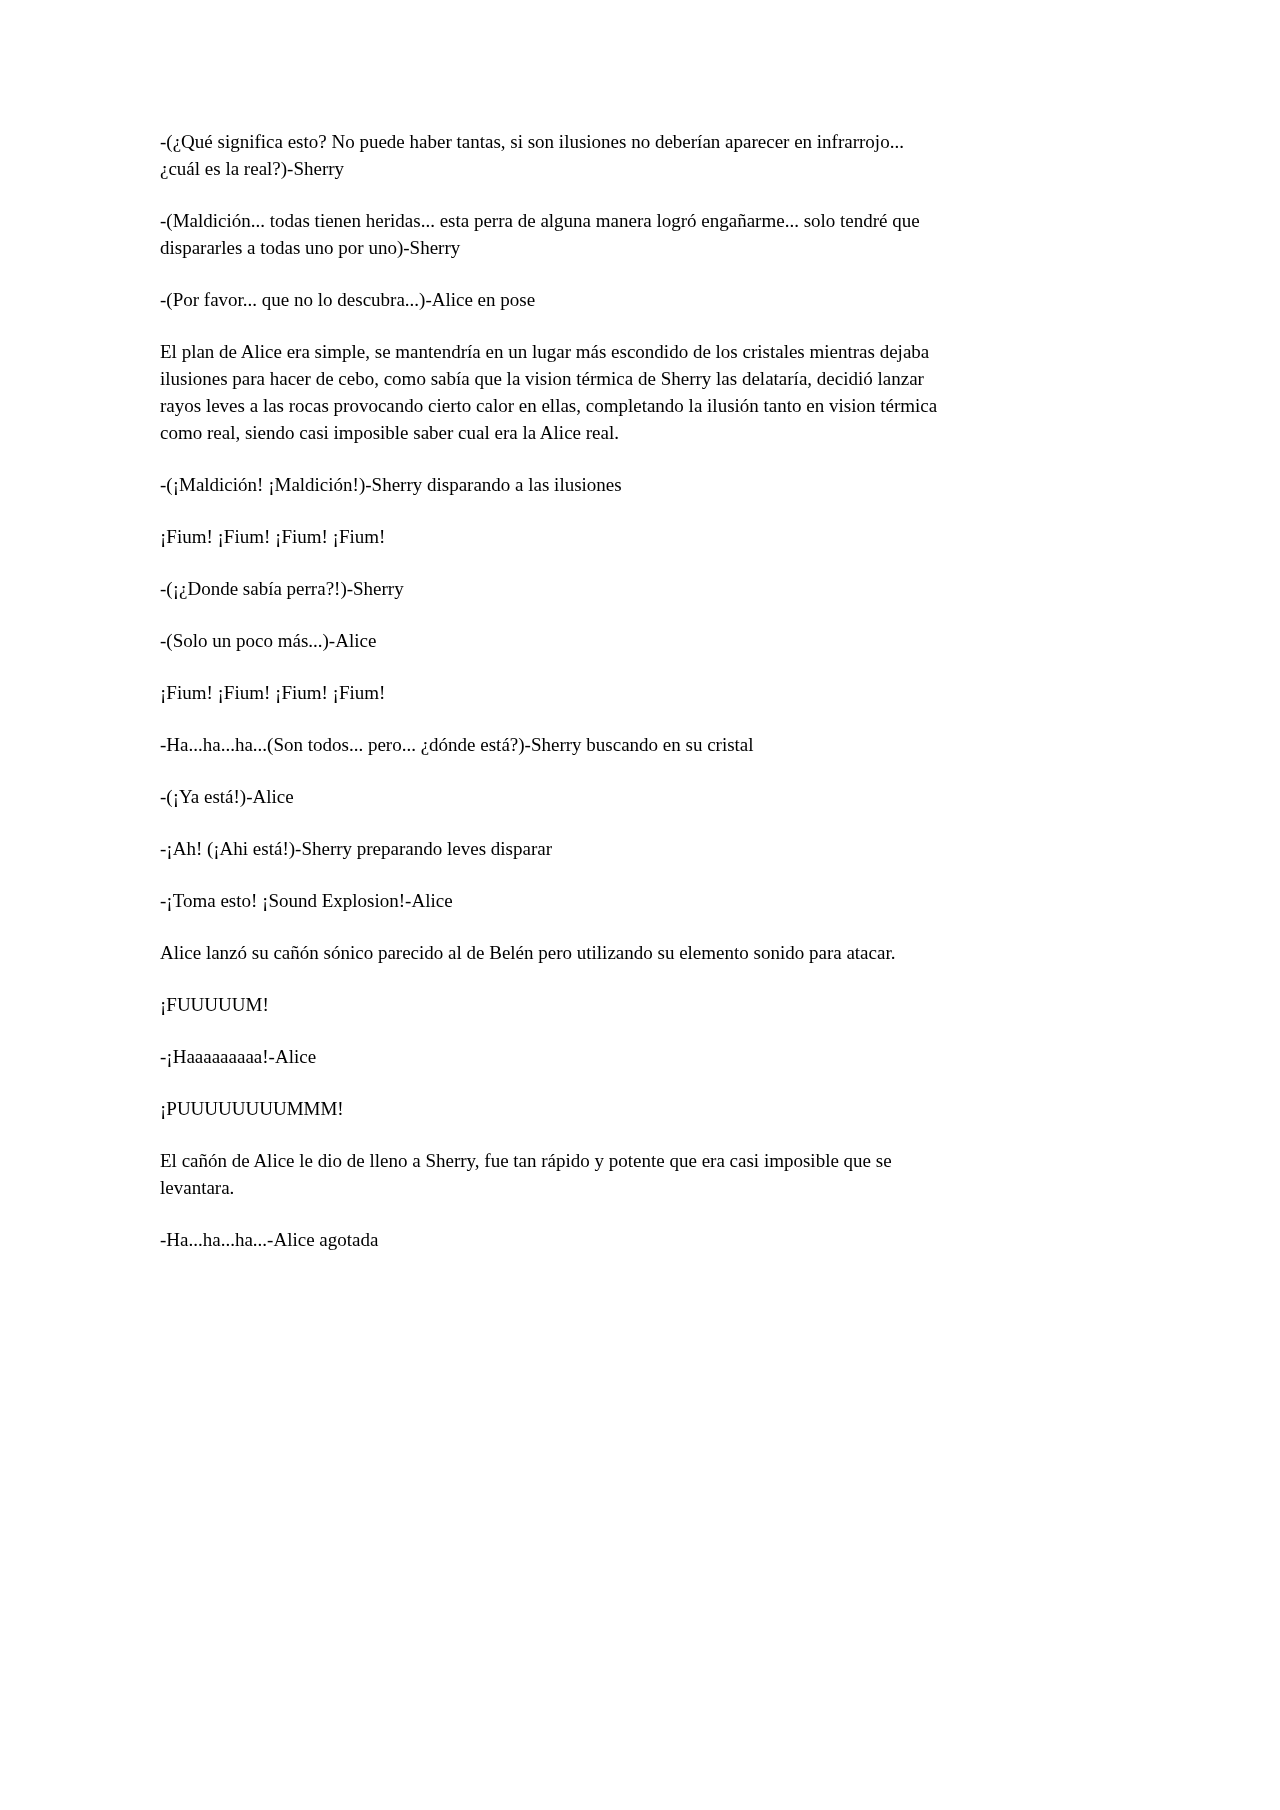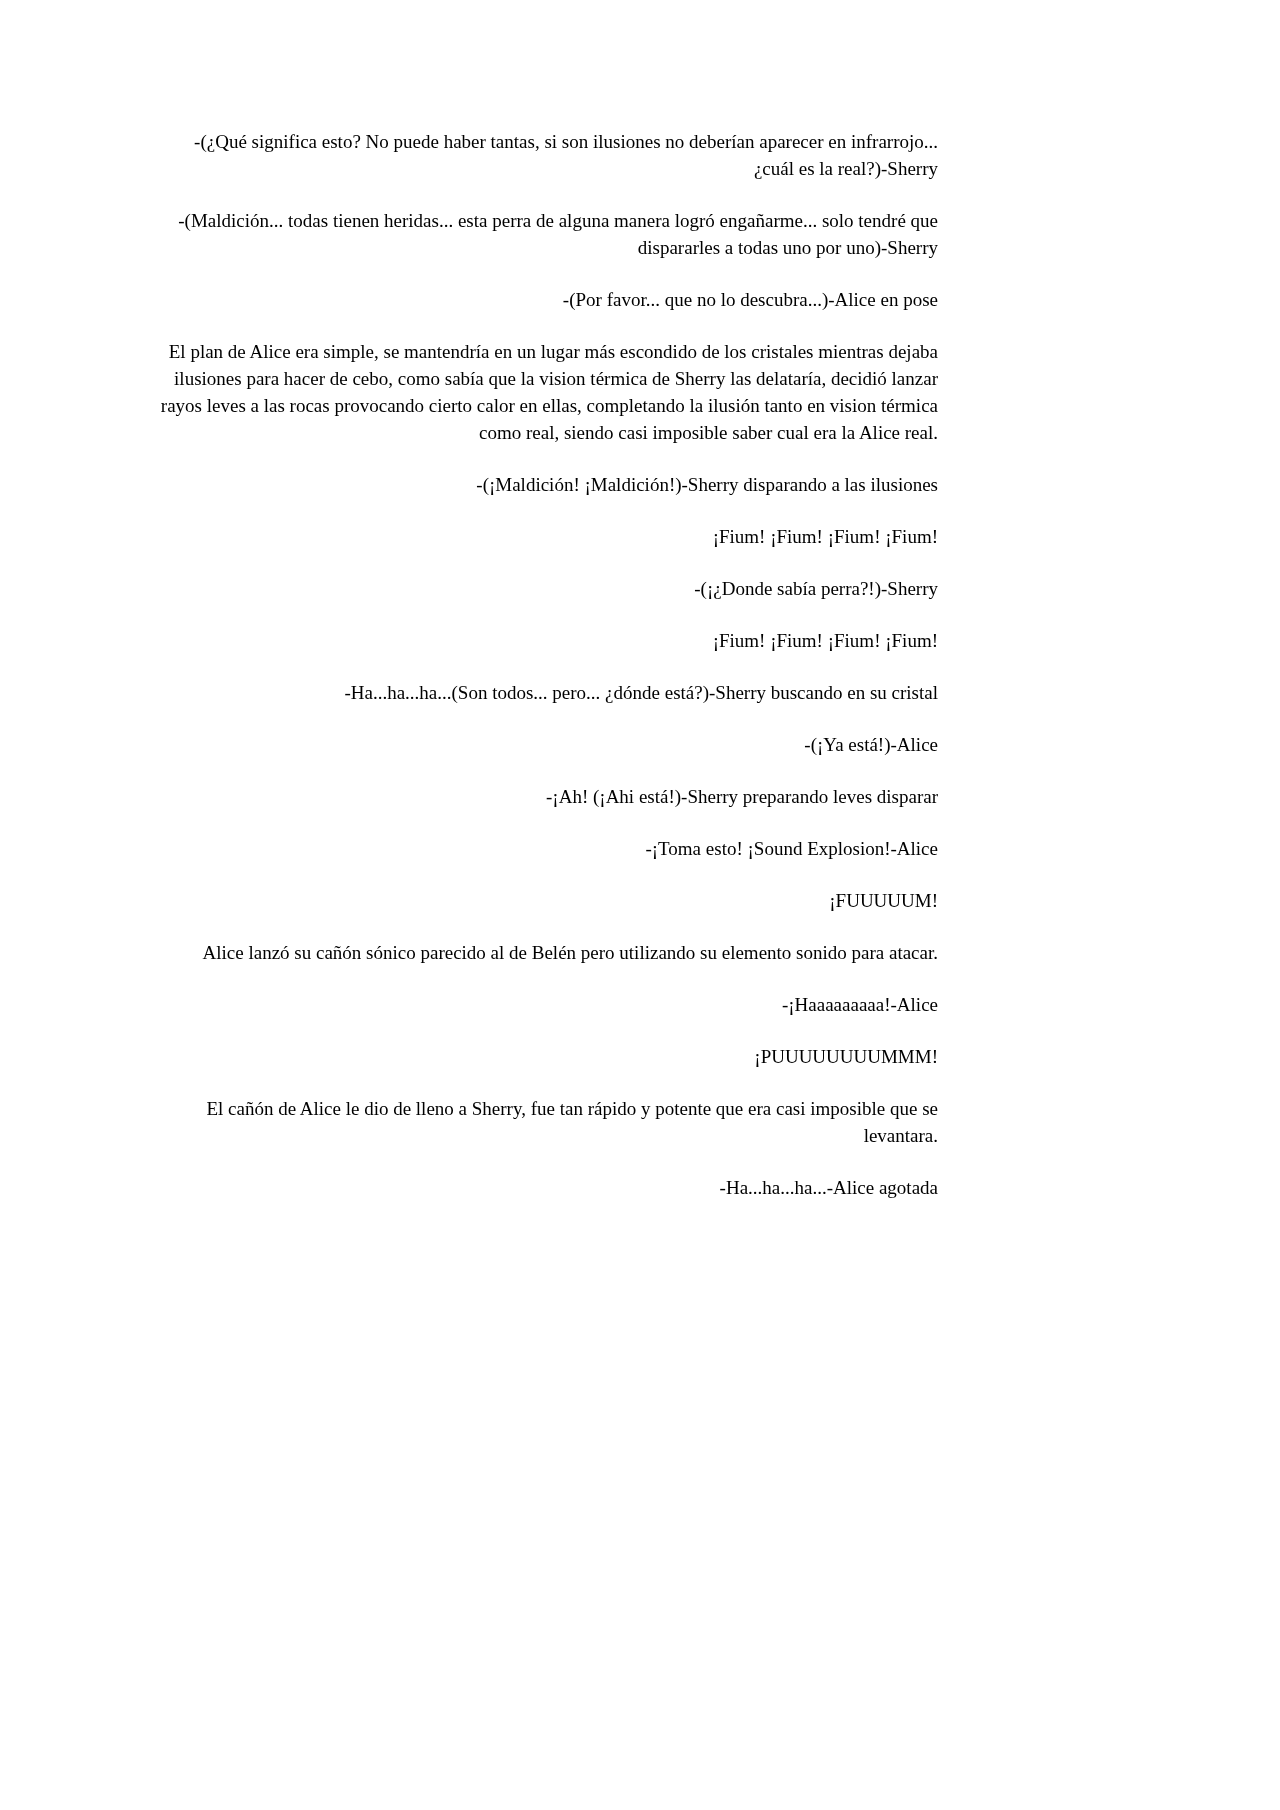--- a/index.html
+++ b/index.html
@@ -17,45 +17,46 @@
   }
   .text-block {
     position: absolute;
     top: 128px;
     left: 160px;
     width: 778px;
     font-family: "Liberation Serif", "DejaVu Serif", serif;
     font-size: 19px;
     line-height: 27px;
     color: #000000;
-    text-align: right;
+    text-align: left;
   }
   .text-block p {
     margin: 0 0 25px 0;
     padding: 0;
     white-space: normal;
   }
 </style>
 </head>
 <body>
 
 <div class="page">
   <div class="text-block">
     <p>-(¿Qué significa esto? No puede haber tantas, si son ilusiones no deberían aparecer en infrarrojo... ¿cuál es la real?)-Sherry</p>
     <p>-(Maldición... todas tienen heridas... esta perra de alguna manera logró engañarme... solo tendré que dispararles a todas uno por uno)-Sherry</p>
     <p>-(Por favor... que no lo descubra...)-Alice en pose</p>
     <p>El plan de Alice era simple, se mantendría en un lugar más escondido de los cristales mientras dejaba ilusiones para hacer de cebo, como sabía que la vision térmica de Sherry las delataría, decidió lanzar rayos leves a las rocas provocando cierto calor en ellas, completando la ilusión tanto en vision térmica como real, siendo casi imposible saber cual era la Alice real.</p>
     <p>-(¡Maldición! ¡Maldición!)-Sherry disparando a las ilusiones</p>
     <p>¡Fium! ¡Fium! ¡Fium! ¡Fium!</p>
     <p>-(¡¿Donde sabía perra?!)-Sherry</p>
+    <p>-(Solo un poco más...)-Alice</p>
     <p>¡Fium! ¡Fium! ¡Fium! ¡Fium!</p>
     <p>-Ha...ha...ha...(Son todos... pero... ¿dónde está?)-Sherry buscando en su cristal</p>
     <p>-(¡Ya está!)-Alice</p>
     <p>-¡Ah! (¡Ahi está!)-Sherry preparando leves disparar</p>
     <p>-¡Toma esto! ¡Sound Explosion!-Alice</p>
+    <p>Alice lanzó su cañón sónico parecido al de Belén pero utilizando su elemento sonido para atacar.</p>
     <p>¡FUUUUUM!</p>
-    <p>Alice lanzó su cañón sónico parecido al de Belén pero utilizando su elemento sonido para atacar.</p>
     <p>-¡Haaaaaaaaa!-Alice</p>
     <p>¡PUUUUUUUUMMM!</p>
     <p>El cañón de Alice le dio de lleno a Sherry, fue tan rápido y potente que era casi imposible que se levantara.</p>
     <p>-Ha...ha...ha...-Alice agotada</p>
   </div>
 </div>
 
 </body></html>

